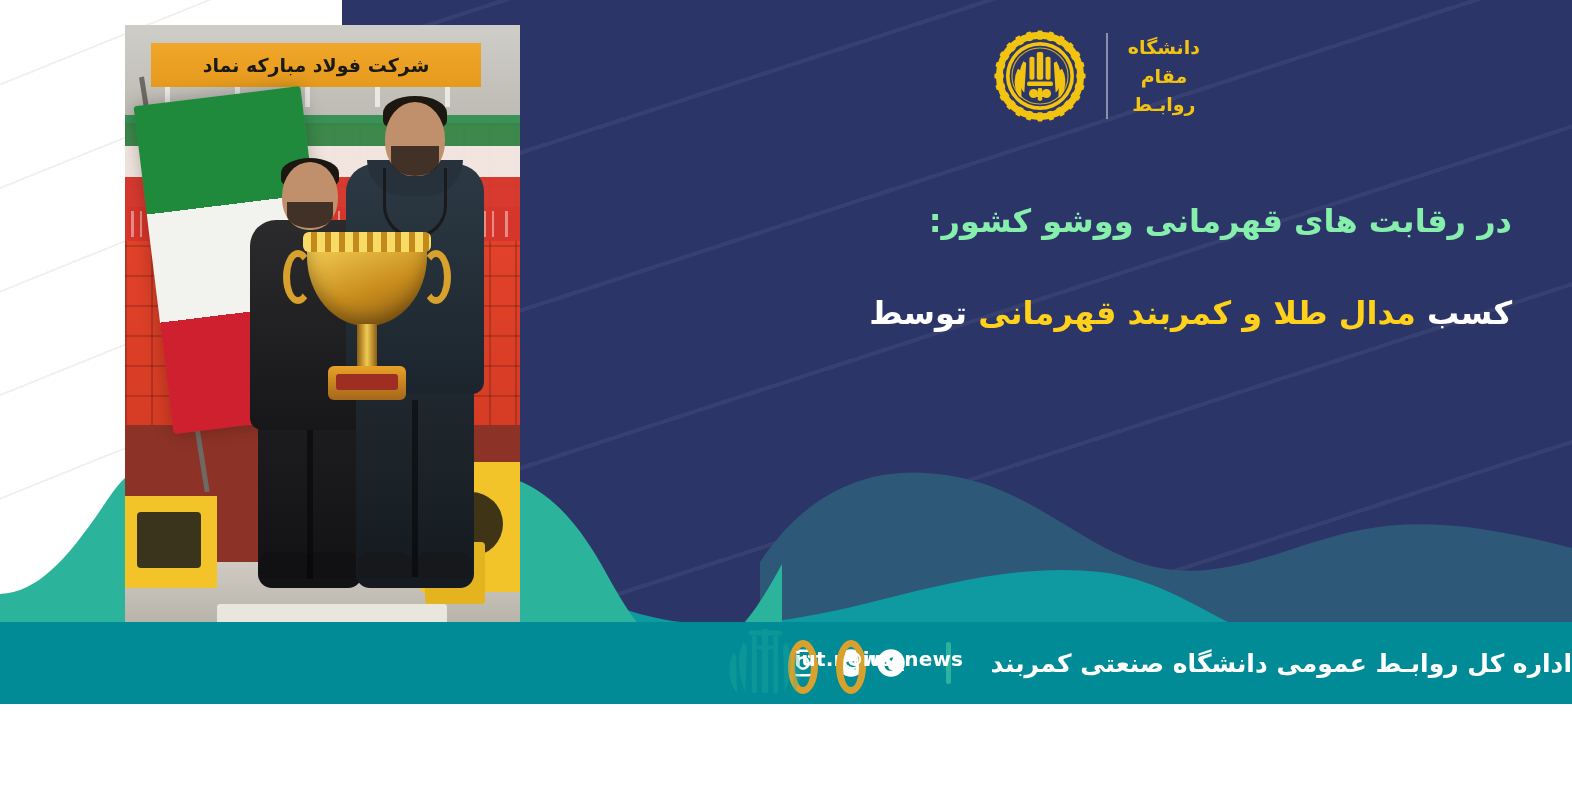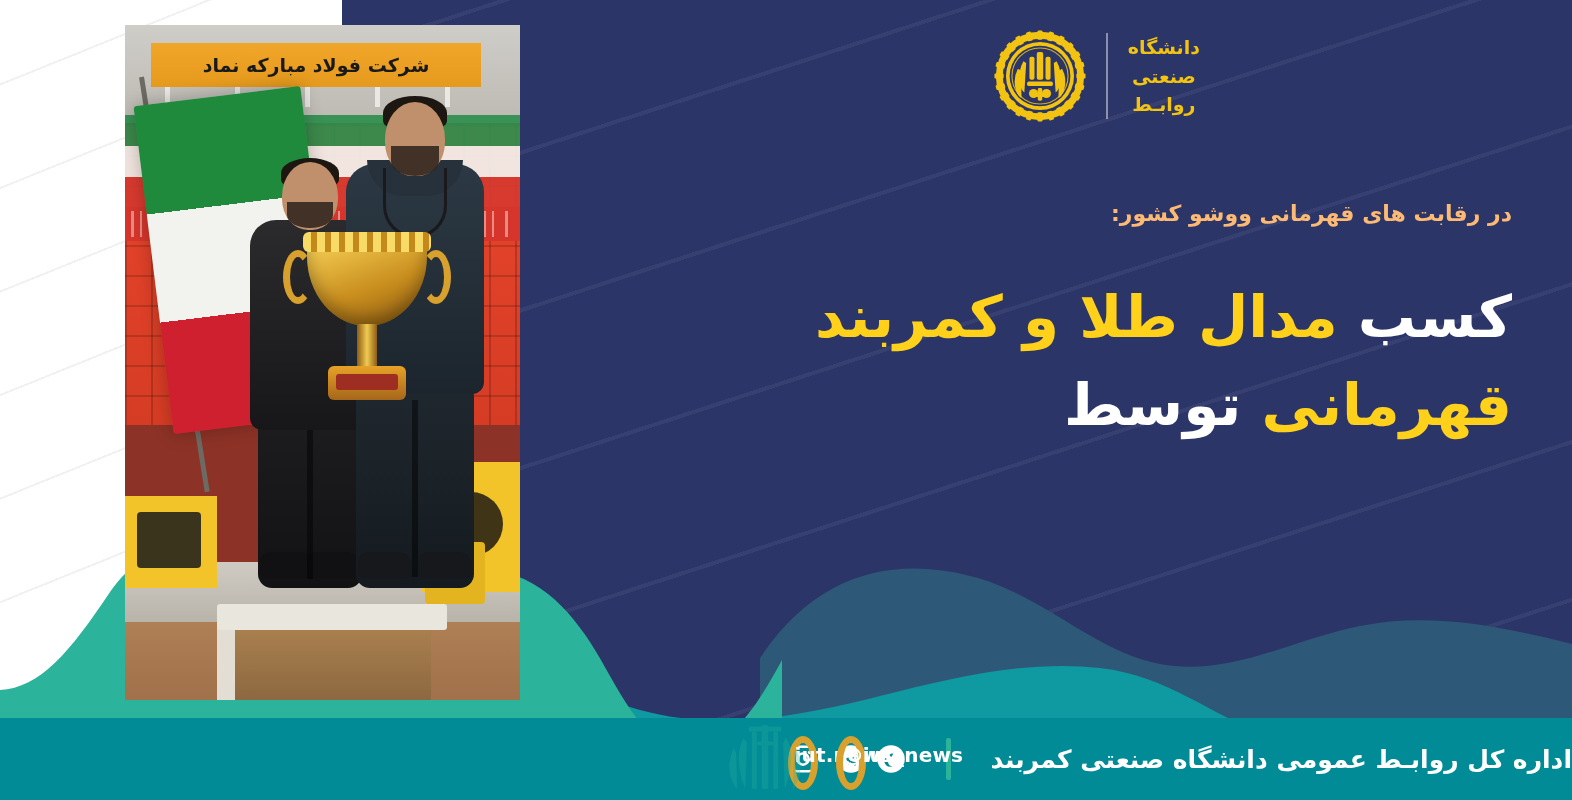--- a/index.html
+++ b/index.html
@@ -6,21 +6,21 @@
   * { margin:0; padding:0; box-sizing:border-box; }
   html,body { background:#ffffff; }
   body {
     width:1572px; height:800px;
     font-family:"DejaVu Sans","Liberation Sans",sans-serif;
     overflow:hidden; position:relative;
   }
 
   
   .banner {
-    position:relative; width:1572px; height:800px; overflow:hidden;
+    position:relative; width:1572px; height:704px; overflow:hidden;
     background:#2B3568;
   }
 
   
   .left-panel {
     position:absolute; left:0; top:0; width:342px; height:718px;
     background:#ffffff; z-index:3;
     overflow:hidden;
   }
   .left-panel::after{
@@ -202,25 +202,25 @@
   }
   .logo-div{ width:2px; height:86px; background:rgba(255,255,255,.45); }
   .logo-mark{ width:92px; height:92px; }
 
   
   .content{
     position:absolute; right:60px; top:196px; width:820px; z-index:8;
     text-align:right; color:#ffffff;
   }
   .kicker{
-    font-size:22px; font-weight:600; color:#fdba74; line-height:1.6;
+    font-size:32px; font-weight:600; color:#86efac; line-height:1.6;
     margin-bottom:42px; letter-spacing:.2px;
   }
   .headline{
-    font-size:58px; font-weight:800; line-height:1.52; margin-bottom:34px;
+    font-size:32px; font-weight:800; line-height:1.52; margin-bottom:34px;
     letter-spacing:-.3px;
     margin-top:40px;
   }
   .headline .hl{ color:#FFD11A; }
   .body-copy{
     font-size:23.5px; font-weight:600; line-height:2.0; color:#f2f4f9;
   }
   .body-copy .hl{ color:#FFD11A; }
 
   
@@ -319,21 +319,21 @@
         <div class="cup-rim"></div>
         <div class="cup-stem"></div>
         <div class="cup-base"></div>
       </div>
     </div>
   </div>
 
   <div class="logo-block">
     <div class="logo-words">
       <div>دانشگاه</div>
-      <div>صنعتی</div>
+      <div>مقام</div>
       <div>روابـط</div>
     </div>
     <div class="logo-div"></div>
     <svg class="logo-mark" viewBox="0 0 100 100">
       <g fill="#F2C411">
         <circle cx="50" cy="50" r="48"></circle>
       </g>
       <g fill="#2B3568">
         <circle cx="50" cy="50" r="40.5"></circle>
       </g>

